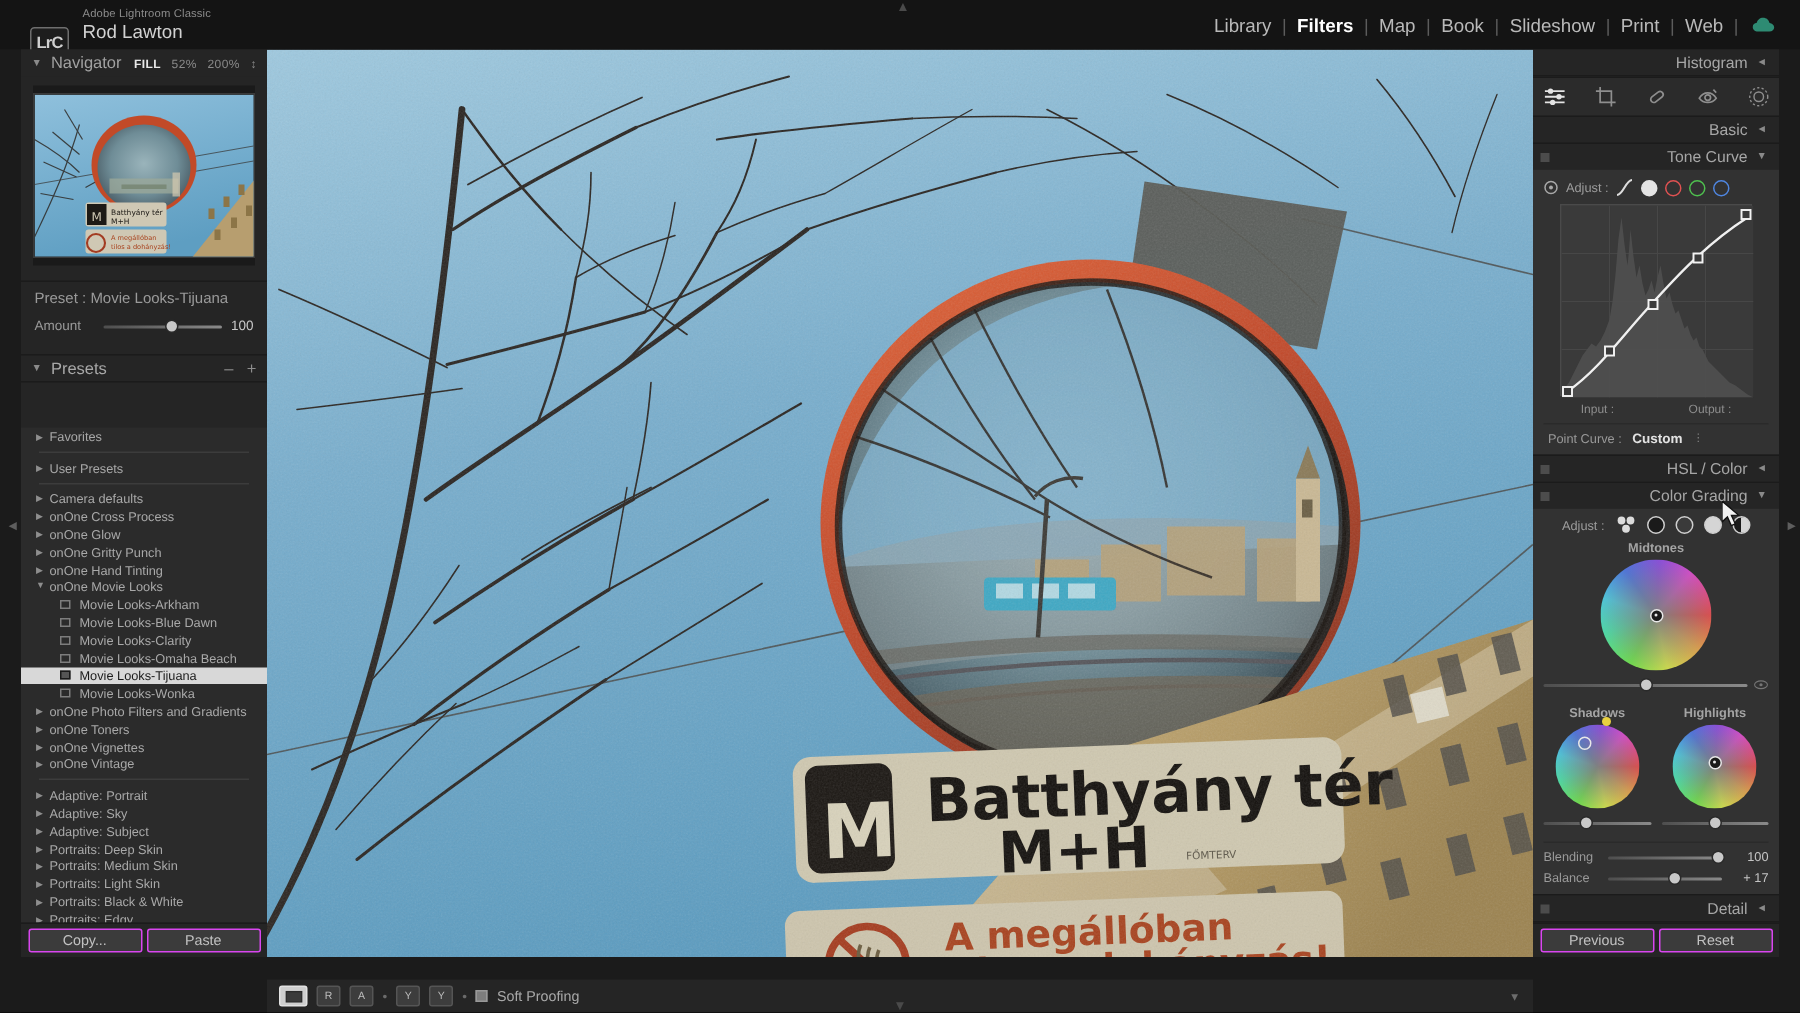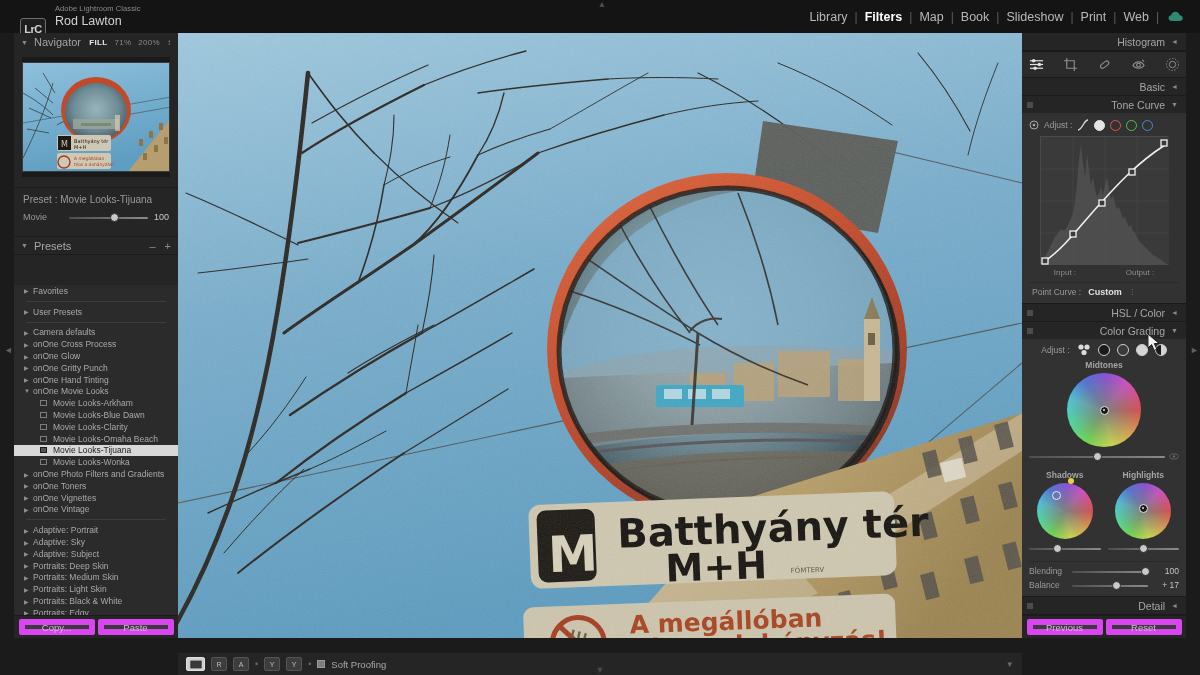--- a/index.html
+++ b/index.html
@@ -111,21 +111,21 @@
   .prow.selected { background:#d8d8d8; color:#1a1a1a; }
   .prow.selected .sq { border-color:#1a1a1a; background:#555; }
   .psep { height:1px; background:#3c3c3c; margin:4px 12px; }
 
   .left-bottom {
     position:absolute; left:0; bottom:0; width:164px; height:23px;
     display:flex; align-items:center; justify-content:center; gap:3px;
     background:#252525; border-top:1px solid #1b1b1b;
   }
   .btn {
-    height:16px; background:#3b3b3b; border:6px solid #d946ef; border-radius:2px;
+    height:16px; background:#3b3b3b; border:1px solid #d946ef; border-radius:2px;
     color:#c2c2c2; font-size:9.5px; display:flex; align-items:center; justify-content:center;
     cursor:pointer;
   }
 
   
   .right {
     position:absolute; right:14px; top:33px; width:164px; height:605px;
     background:#252525;
   }
   .rhead {
@@ -274,21 +274,21 @@
     <div class="gut-arrow" style="left:4px; top:313px;">►</div>
   </div>
 
   <div class="left">
 
     <div class="panel-head">
       <span class="tri">▼</span>
       <span>Navigator</span>
       <span class="right-bits" id="zoomlevels">
           <span class="zoom-lvl on">FILL</span>
-          <span class="zoom-lvl">71%</span>
+          <span class="zoom-lvl">52%</span>
           <span class="zoom-lvl">200%</span>
           <span>↕</span>
         </span>
     </div>
 
     <div class="nav-thumb-wrap">
       <div class="nav-thumb">
         <svg viewBox="0 0 148 110" width="148" height="110" preserveAspectRatio="none">
           <defs>
             <linearGradient id="tsky" x1="0" y1="0" x2="0.3" y2="1">
@@ -339,21 +339,21 @@
         </svg>
       </div>
     </div>
 
     <div class="preset-info">
       <div class="preset-name">
         <span>Preset :</span>
         <span>Movie Looks-Tijuana</span>
       </div>
       <div class="amount-row">
-        <span class="lbl">Movie</span>
+        <span class="lbl">Amount</span>
         <span class="slider">
           <span class="track"></span>
           <span class="knob" id="amountKnob" style="left: 58%;"></span>
         </span>
         <span class="val">100</span>
       </div>
     </div>
 
     <div class="presets-head">
       <span class="tri">▼</span>

